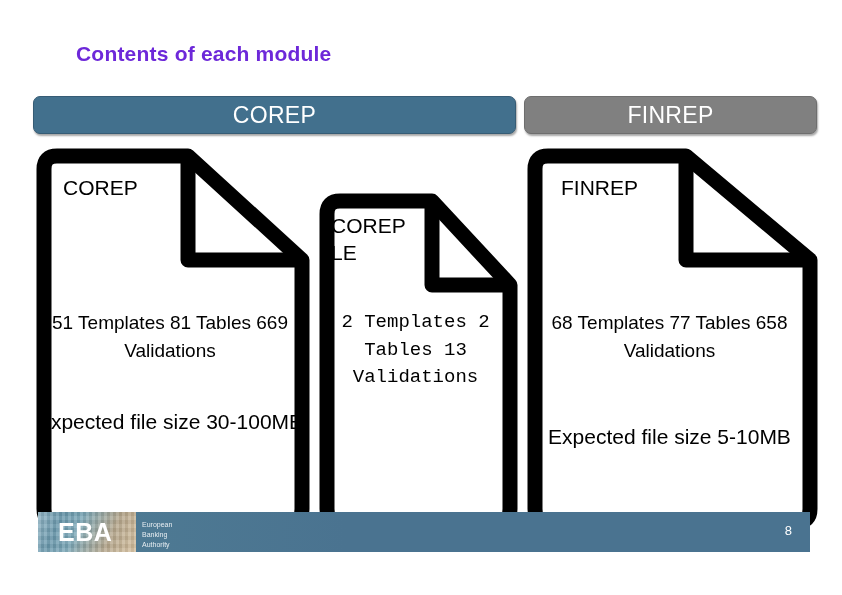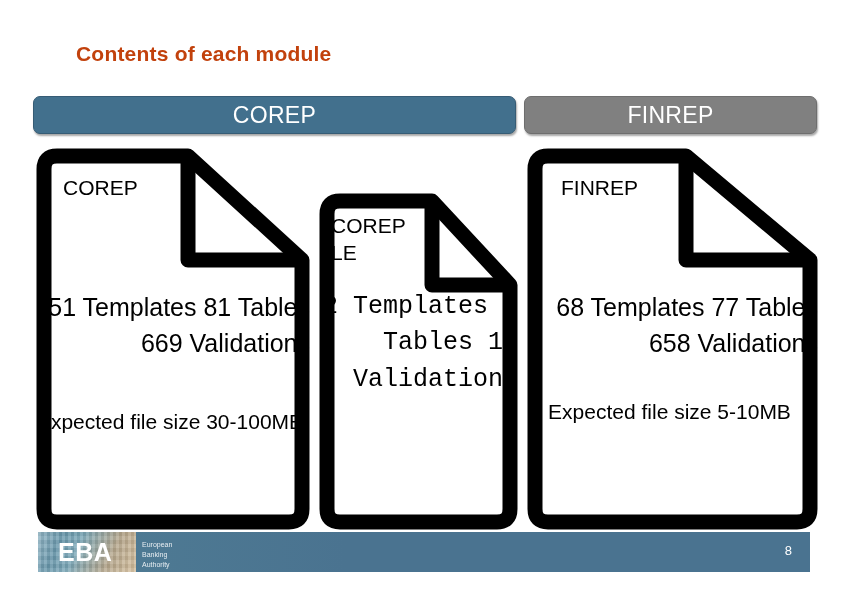--- a/index.html
+++ b/index.html
@@ -16,21 +16,21 @@
     -webkit-font-smoothing: antialiased;
   }
 
   
   .slide-title {
     position: absolute;
     left: 76px;
     top: 42px;
     font-size: 21px;
     font-weight: bold;
-    color: #c2410c;
+    color: #6d28d9;
     letter-spacing: 0.2px;
     white-space: nowrap;
   }
 
   
   .hdr-bar {
     position: absolute;
     height: 38px;
     border-radius: 7px;
     box-sizing: border-box;
@@ -68,24 +68,25 @@
   .doc-label {
     position: absolute;
     font-size: 21px;
     color: #000000;
     line-height: 1.28;
     white-space: pre-line;
   }
   .doc-stats {
     position: absolute;
     width: 100%;
-    text-align: right;
-    font-size: 25px;
+    text-align: center;
+    font-size: 19px;
     color: #000000;
     line-height: 1.45;
+    margin-top: 20px;
   }
   .doc-filesize {
     position: absolute;
     width: 100%;
     text-align: center;
     font-size: 21px;
     color: #000000;
     line-height: 1.45;
   }
 
@@ -98,27 +99,27 @@
   
   #doc-corep-le     { left: 313px; top: 193px; width: 205px; height: 337px; z-index: 2; }
   #doc-corep-le .doc-label   { left: 18px; top: 20px; }
   #doc-corep-le .doc-stats   { top: 96px; font-family: Liberation Mono, monospace; }
   #doc-corep-le .doc-filesize{ top: 214px; }
 
   
   #doc-finrep       { left: 521px; top: 148px; width: 297px; height: 382px; z-index: 1; }
   #doc-finrep .doc-label   { left: 40px; top: 27px; }
   #doc-finrep .doc-stats   { top: 141px; }
-  #doc-finrep .doc-filesize{ top: 249px; }
+  #doc-finrep .doc-filesize{ top: 274px; }
 
   
   .footer-bar {
     position: absolute;
     left: 38px;
-    top: 532px;
+    top: 512px;
     width: 772px;
     height: 40px;
     background: linear-gradient(to right, #5b8096 0%, #4e7a93 10%, #4a7390 40%, #4a7390 100%);
     z-index: 5;
     text-decoration: underline;
   }
   .eba-logo {
     position: absolute;
     left: 0;
     top: 0;

